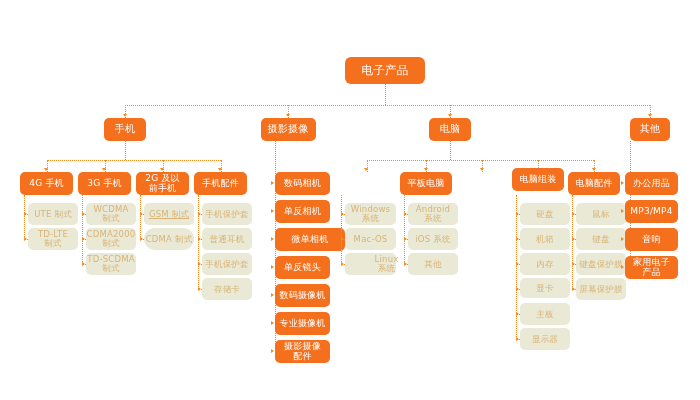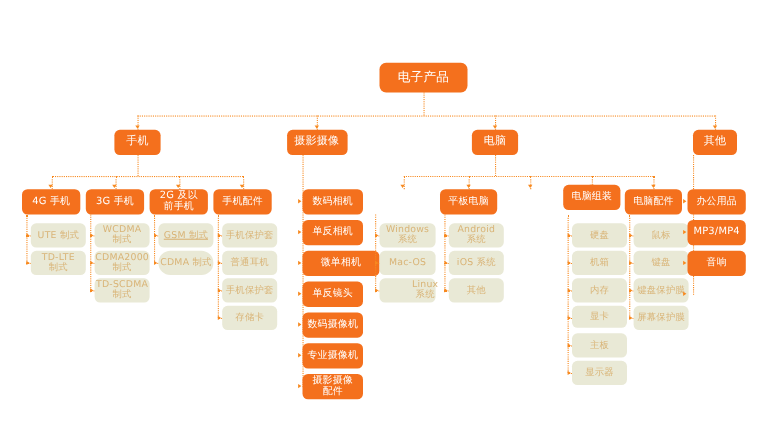--- a/index.html
+++ b/index.html
@@ -217,13 +217,15 @@
     <div class="arrow" style="left: 621px; top: 181px;"></div>
     <div class="node lv2" style="left: 625px; top: 172px; width: 53px; height: 23px;">办公用品</div>
     <div class="hline" style="left: 630px; top: 211.5px;"></div>
     <div class="arrow" style="left: 621px; top: 209px;"></div>
     <div class="node lv2" style="left: 625px; top: 200px; width: 53px; height: 23px;">MP3/MP4</div>
     <div class="hline" style="left: 630px; top: 239.5px;"></div>
     <div class="arrow" style="left: 621px; top: 237px;"></div>
     <div class="node lv2" style="left: 625px; top: 228px; width: 53px; height: 23px;">音响</div>
     <div class="hline" style="left: 630px; top: 267.5px;"></div>
     <div class="arrow" style="left: 621px; top: 265px;"></div>
+    <div class="node lv2" style="left: 625px; top: 256px; width: 53px; height: 23px;">家用电子
+产品</div>
   </div>
 
 </body></html>

